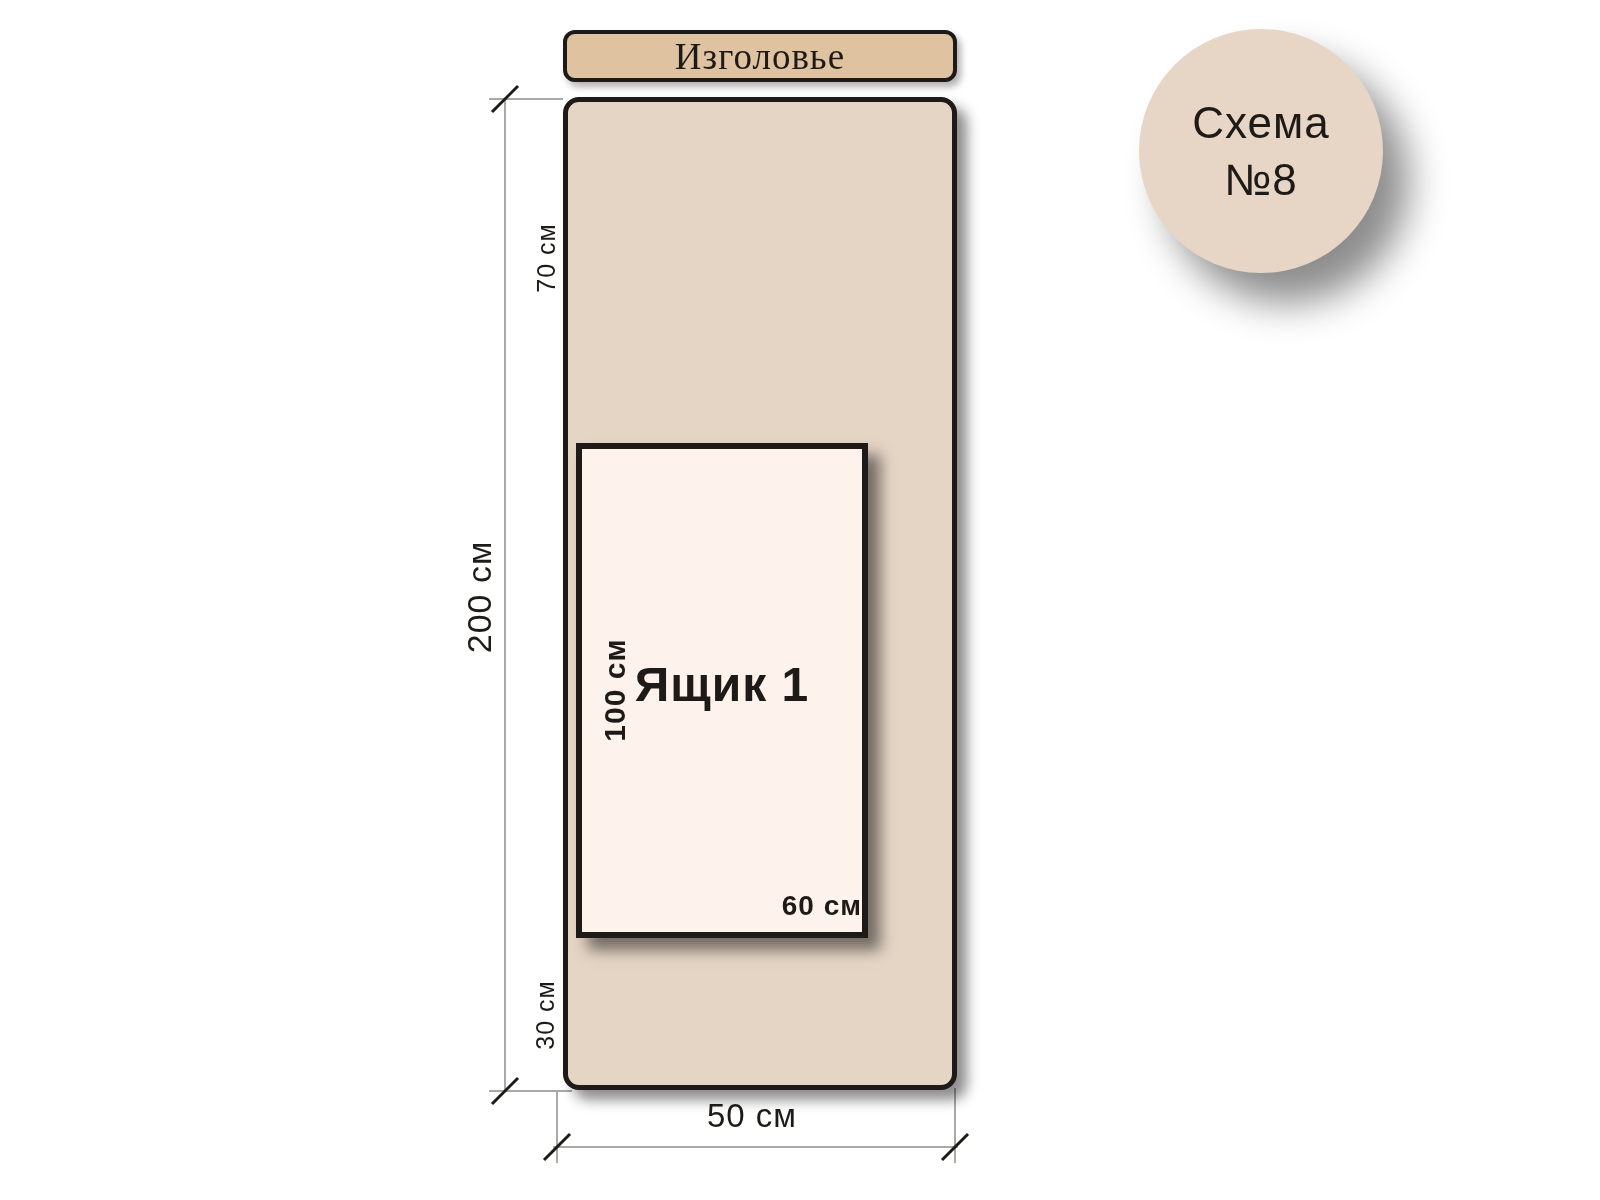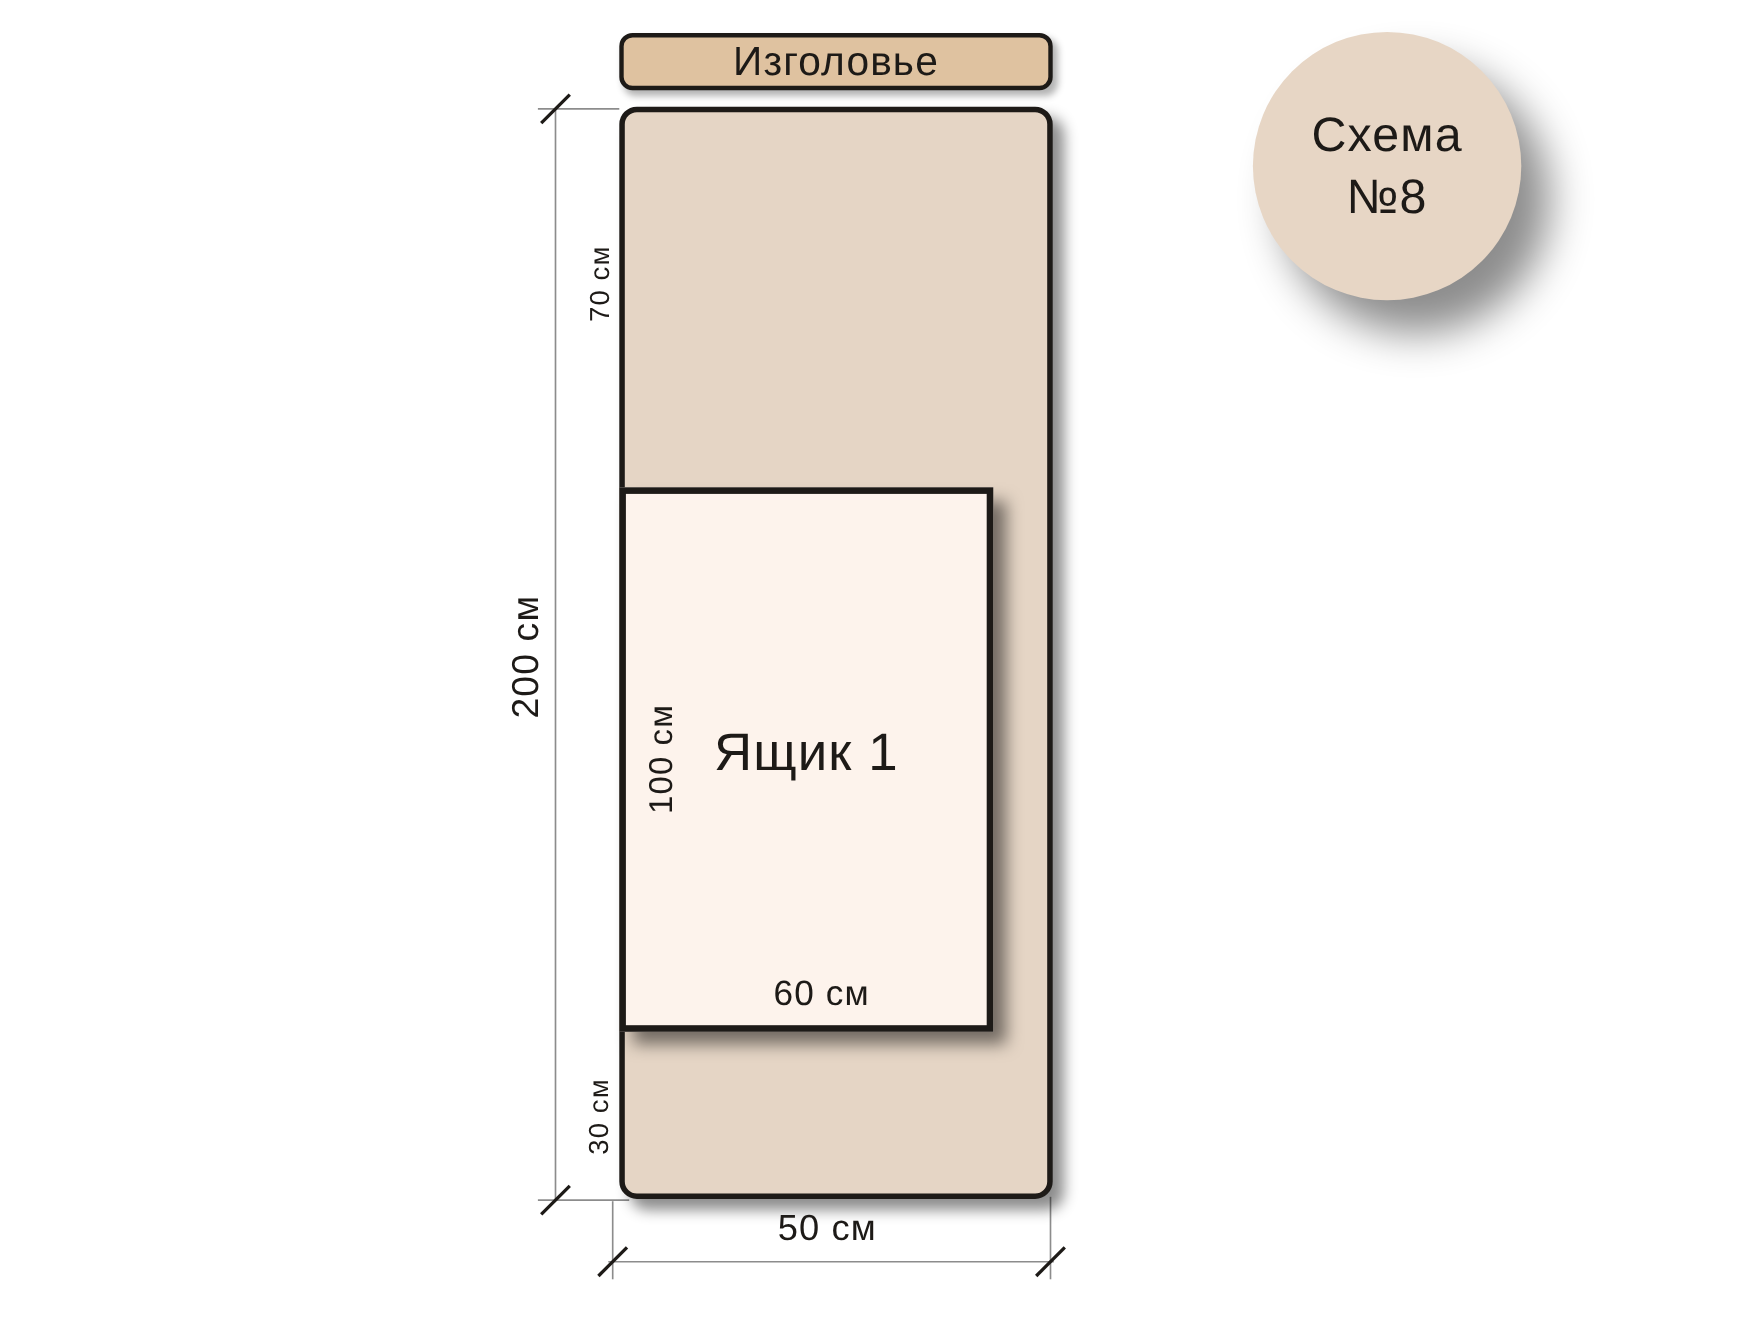--- a/index.html
+++ b/index.html
@@ -23,50 +23,52 @@
   
   #headboard{
     left:563px;top:30px;width:394px;height:52px;
     background:var(--headboard-fill);
     border:4px solid var(--outline);
     border-radius:12px;
     box-sizing:border-box;
     display:flex;align-items:center;justify-content:center;
     font-size:37px;letter-spacing:1px;
     box-shadow:4px 5px 7px rgba(0,0,0,0.30);
+    font-family:Liberation Serif, serif;
   }
   
   #bed{
     left:563px;top:97px;width:394px;height:993px;
     background:var(--bed-fill);
     border:5px solid var(--outline);
     border-radius:16px;
     box-sizing:border-box;
     box-shadow:10px 10px 13px rgba(0,0,0,0.45);
   }
   
   #drawer{
-    left:563px;top:443px;width:340px;height:495px;
+    left:576px;top:443px;width:292px;height:495px;
     background:var(--drawer-fill);
     border:6px solid var(--outline);
     box-sizing:border-box;
     box-shadow:12px 12px 14px rgba(0,0,0,0.5);
+    font-weight:bold;
   }
   #drawer-title{
     position:absolute;left:0;right:0;top:208px;
     text-align:center;font-size:48px;letter-spacing:1px;
   }
   #drawer-length{
     position:absolute;left:33px;top:241px;
     transform:translate(-50%,-50%) rotate(-90deg);
     font-size:30px;white-space:nowrap;letter-spacing:1px;
   }
   #drawer-width{
     position:absolute;left:0;right:0;bottom:10px;
-    text-align:center;font-size:32px;letter-spacing:1px;padding-left:28px;
+    text-align:right;font-size:28px;letter-spacing:1px;padding-left:28px;
   }
   
   #badge{
     left:1139px;top:29px;width:244px;height:244px;
     background:var(--badge-fill);
     border-radius:50%;
     display:flex;flex-direction:column;align-items:center;justify-content:center;
     font-size:44px;line-height:57px;letter-spacing:1px;
     box-shadow:26px 30px 38px rgba(0,0,0,0.45);
   }

